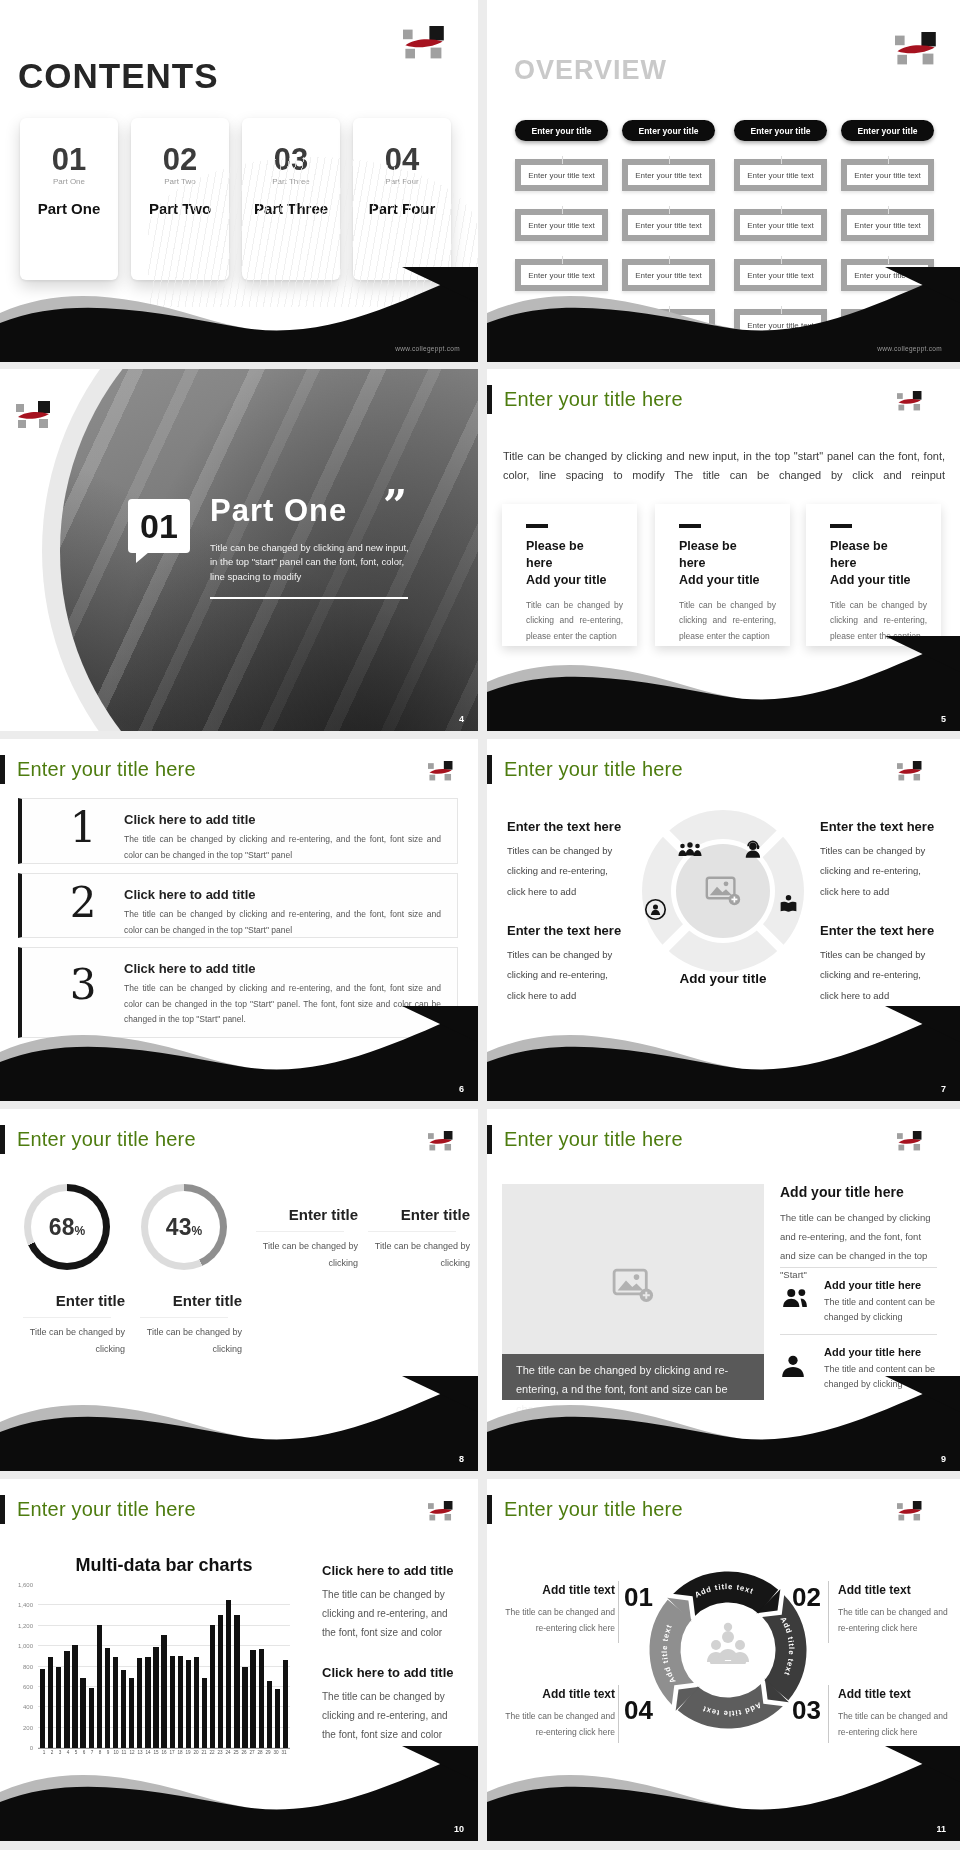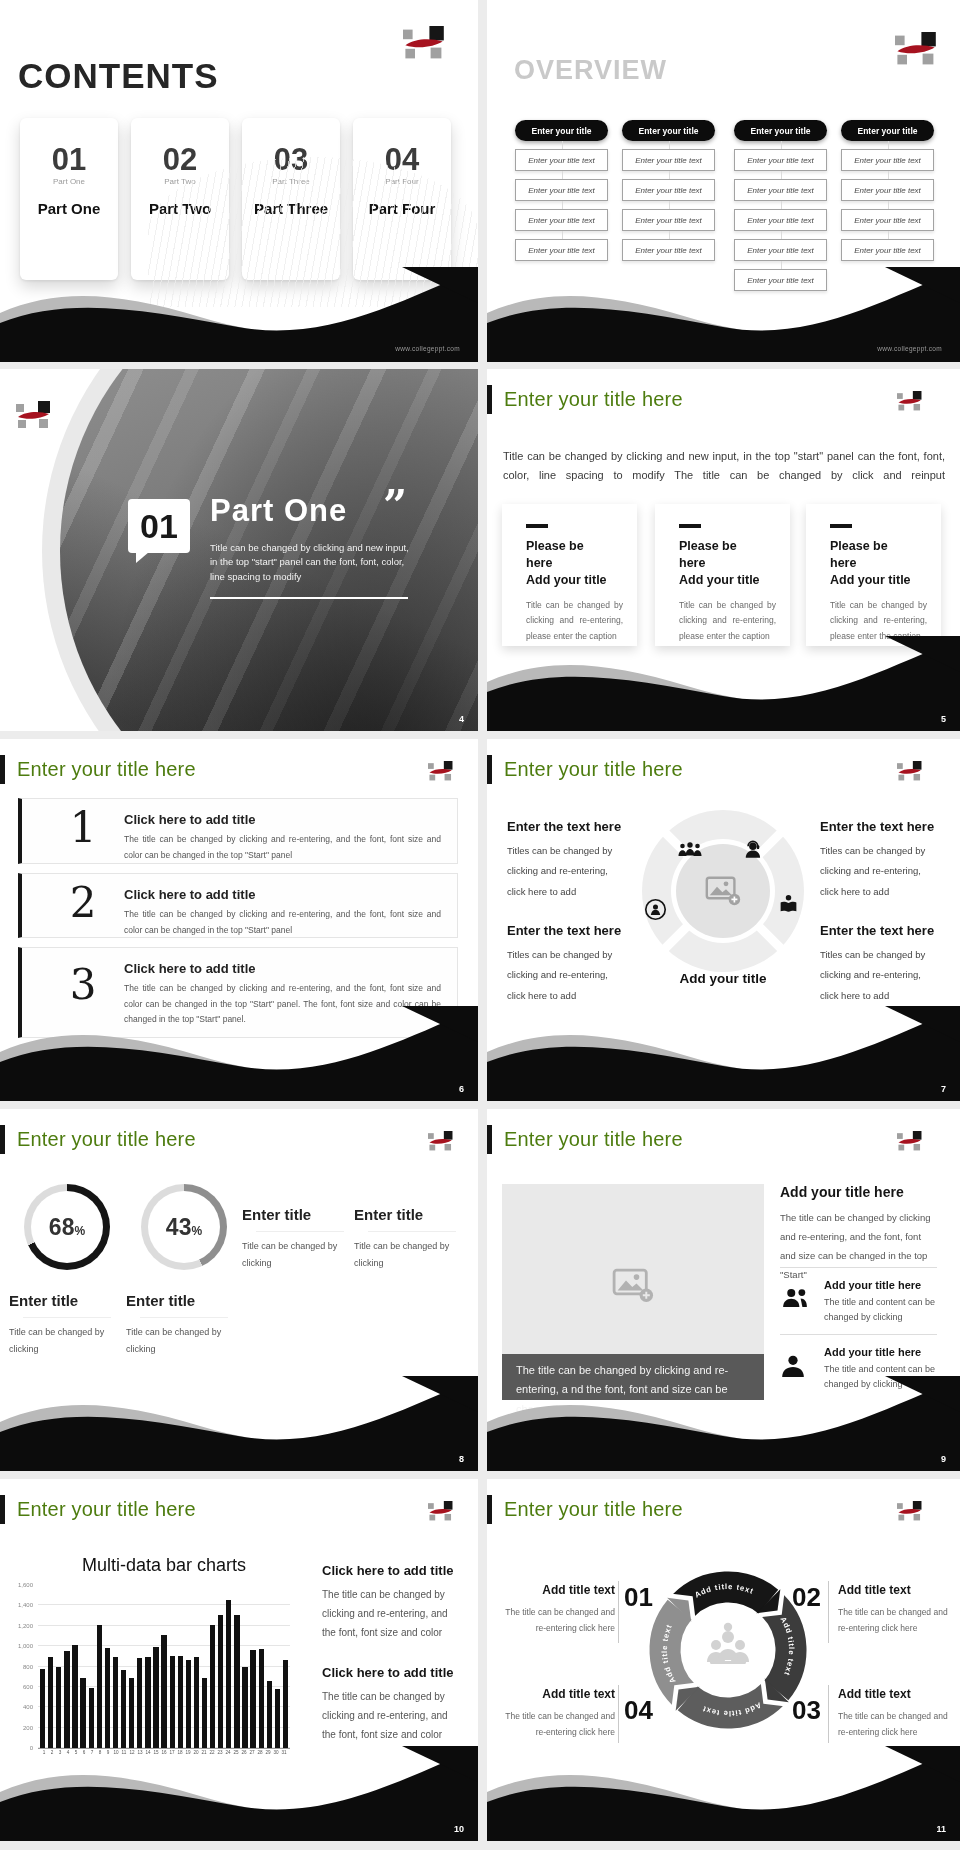--- a/index.html
+++ b/index.html
@@ -31,21 +31,21 @@
   .ccard .sub{display:block;margin-top:2px;font-size:8px;color:#9b9b9b;}
   .ccard .lbl{display:block;margin-top:14px;font-size:15px;font-weight:bold;color:#111;}
   .hatch{position:absolute;right:0;bottom:55px;width:330px;height:150px;background:
     repeating-linear-gradient(100deg,transparent 0 6px,#ededed 6px 7px);
     opacity:.8;border-radius:50% 50% 0 0;}
 
   
   .ov-title{position:absolute;left:27px;top:55px;font-size:27px;font-weight:bold;color:#c9c9c9;letter-spacing:1px;}
   .ovcol{position:absolute;top:120px;width:93px;}
   .ovpill{height:21px;border-radius:11px;background:#0c0c0c;color:#fff;font-size:8.5px;font-weight:bold;display:flex;align-items:center;justify-content:center;box-shadow:0 2px 4px rgba(0,0,0,.35);position:relative;}
-  .ovcell{margin-top:8px;height:20px;background:#fff;border:1px solid #a3a3a3;box-shadow:0 2px 3px rgba(0,0,0,.10);display:flex;align-items:center;justify-content:center;font-size:8px;color:#4a4a4a;position:relative;font-style:italic;}
+  .ovcell{margin-top:18px;height:20px;background:#fff;border:6px solid #a3a3a3;box-shadow:0 2px 3px rgba(0,0,0,.10);display:flex;align-items:center;justify-content:center;font-size:8px;color:#4a4a4a;position:relative;}
   .ovcell::before{content:'';position:absolute;top:-9px;left:50%;width:1px;height:8px;background:#dcdcdc;}
 
   
   .ring-bg{position:absolute;left:42px;top:-132px;width:628px;height:628px;border-radius:50%;background:#e9e9e9;}
   .photo{position:absolute;left:60px;top:-114px;width:592px;height:592px;border-radius:50%;
     background:
      repeating-linear-gradient(115deg,rgba(255,255,255,.17) 0 14px,transparent 14px 52px,rgba(255,255,255,.12) 52px 64px,transparent 64px 110px),
      linear-gradient(25deg,rgba(25,25,25,.55) 0 18%,transparent 45%),
      linear-gradient(160deg,#9a9a9a 0%,#7d7d7d 35%,#6b6b6b 58%,#474747 100%);}
   .photo::after{content:'';position:absolute;inset:0;border-radius:50%;
@@ -77,21 +77,21 @@
   .g1{transform:rotate(45deg);} .g2{transform:rotate(-45deg);}
   .cd-hole{position:absolute;left:184px;top:100px;width:104px;height:104px;border-radius:50%;background:#fff;}
   .cd-inner{position:absolute;left:189px;top:105px;width:94px;height:94px;border-radius:50%;background:#e2e2e2;display:flex;align-items:center;justify-content:center;color:#a3a3a3;}
   .cd-ico{position:absolute;color:#141414;}
   .cd-label{position:absolute;left:155px;top:232px;width:162px;text-align:center;font-size:13.5px;font-weight:bold;color:#111;}
   .cblock{position:absolute;width:120px;}
   .cblock .h{font-size:13px;font-weight:bold;color:#151515;margin:0 0 7px;}
   .cblock .b{font-size:9.5px;color:#444;line-height:2.15;margin:0;}
 
   
-  .dgroup{position:absolute;top:75px;width:116px;text-align:left;}
+  .dgroup{position:absolute;top:75px;width:116px;text-align:right;}
   .donut-ring{position:relative;width:86px;height:86px;margin:0 auto;border-radius:50%;}
   .donut-hole{position:absolute;left:7px;top:7px;width:72px;height:72px;border-radius:50%;background:#fff;display:flex;align-items:center;justify-content:center;}
   .pct b{font-size:23px;color:#333;}
   .pct i{font-style:normal;font-size:12px;font-weight:bold;color:#333;}
   .dgroup .h{margin-top:22px;font-size:15px;font-weight:bold;color:#222;}
   .dgroup .dv{width:88px;height:1px;background:#eee;margin:8px auto 0;}
   .dgroup .b{margin-top:6px;font-size:9px;color:#555;line-height:1.9;}
 
   
   .ph-box{position:absolute;left:15px;top:75px;width:262px;height:203px;background:#e9e9e9;display:flex;align-items:center;justify-content:center;color:#b2b2b2;}
@@ -99,21 +99,21 @@
   .feat{position:absolute;left:293px;width:157px;}
   .feat .h{font-size:14px;font-weight:bold;color:#151515;}
   .feat .b{margin-top:8px;font-size:9.5px;color:#555;line-height:2.0;}
   .fdiv{position:absolute;left:293px;width:157px;height:1px;background:#ddd;}
   .fitem{position:absolute;left:293px;width:157px;}
   .fitem .ic{position:absolute;left:0;top:8px;color:#111;}
   .fitem .h{margin-left:44px;font-size:11px;font-weight:bold;color:#151515;}
   .fitem .b{margin:4px 0 0 44px;font-size:9px;color:#555;line-height:1.7;}
 
   
-  .chart-title{position:absolute;left:38px;top:76px;width:252px;text-align:center;font-size:18px;font-weight:normal;color:#111;}
+  .chart-title{position:absolute;left:38px;top:76px;width:252px;text-align:center;font-size:18px;font-weight:bold;color:#111;}
   .plotwrap{position:absolute;left:38px;top:106px;width:252px;height:163px;
     background:repeating-linear-gradient(to top,#e5e5e5 0 1px,transparent 1px 20.375px);
     border-bottom:1px solid #9a9a9a;}
   #bars{position:absolute;left:0;bottom:0;width:100%;height:163px;display:flex;align-items:flex-end;gap:2.8px;padding:0 2px;box-sizing:border-box;}
   #bars .bar{flex:1;background:#111;}
   #xlabels{position:absolute;left:0;top:165px;width:100%;display:flex;padding:0 2px;box-sizing:border-box;}
   #xlabels span{flex:1;text-align:center;font-size:4.6px;color:#555;}
   #ylabels span{position:absolute;right:calc(100% + 5px);font-size:6px;color:#888;white-space:nowrap;}
   .cblk{position:absolute;left:322px;width:136px;}
   .cblk .h{font-size:13px;font-weight:bold;color:#151515;}

